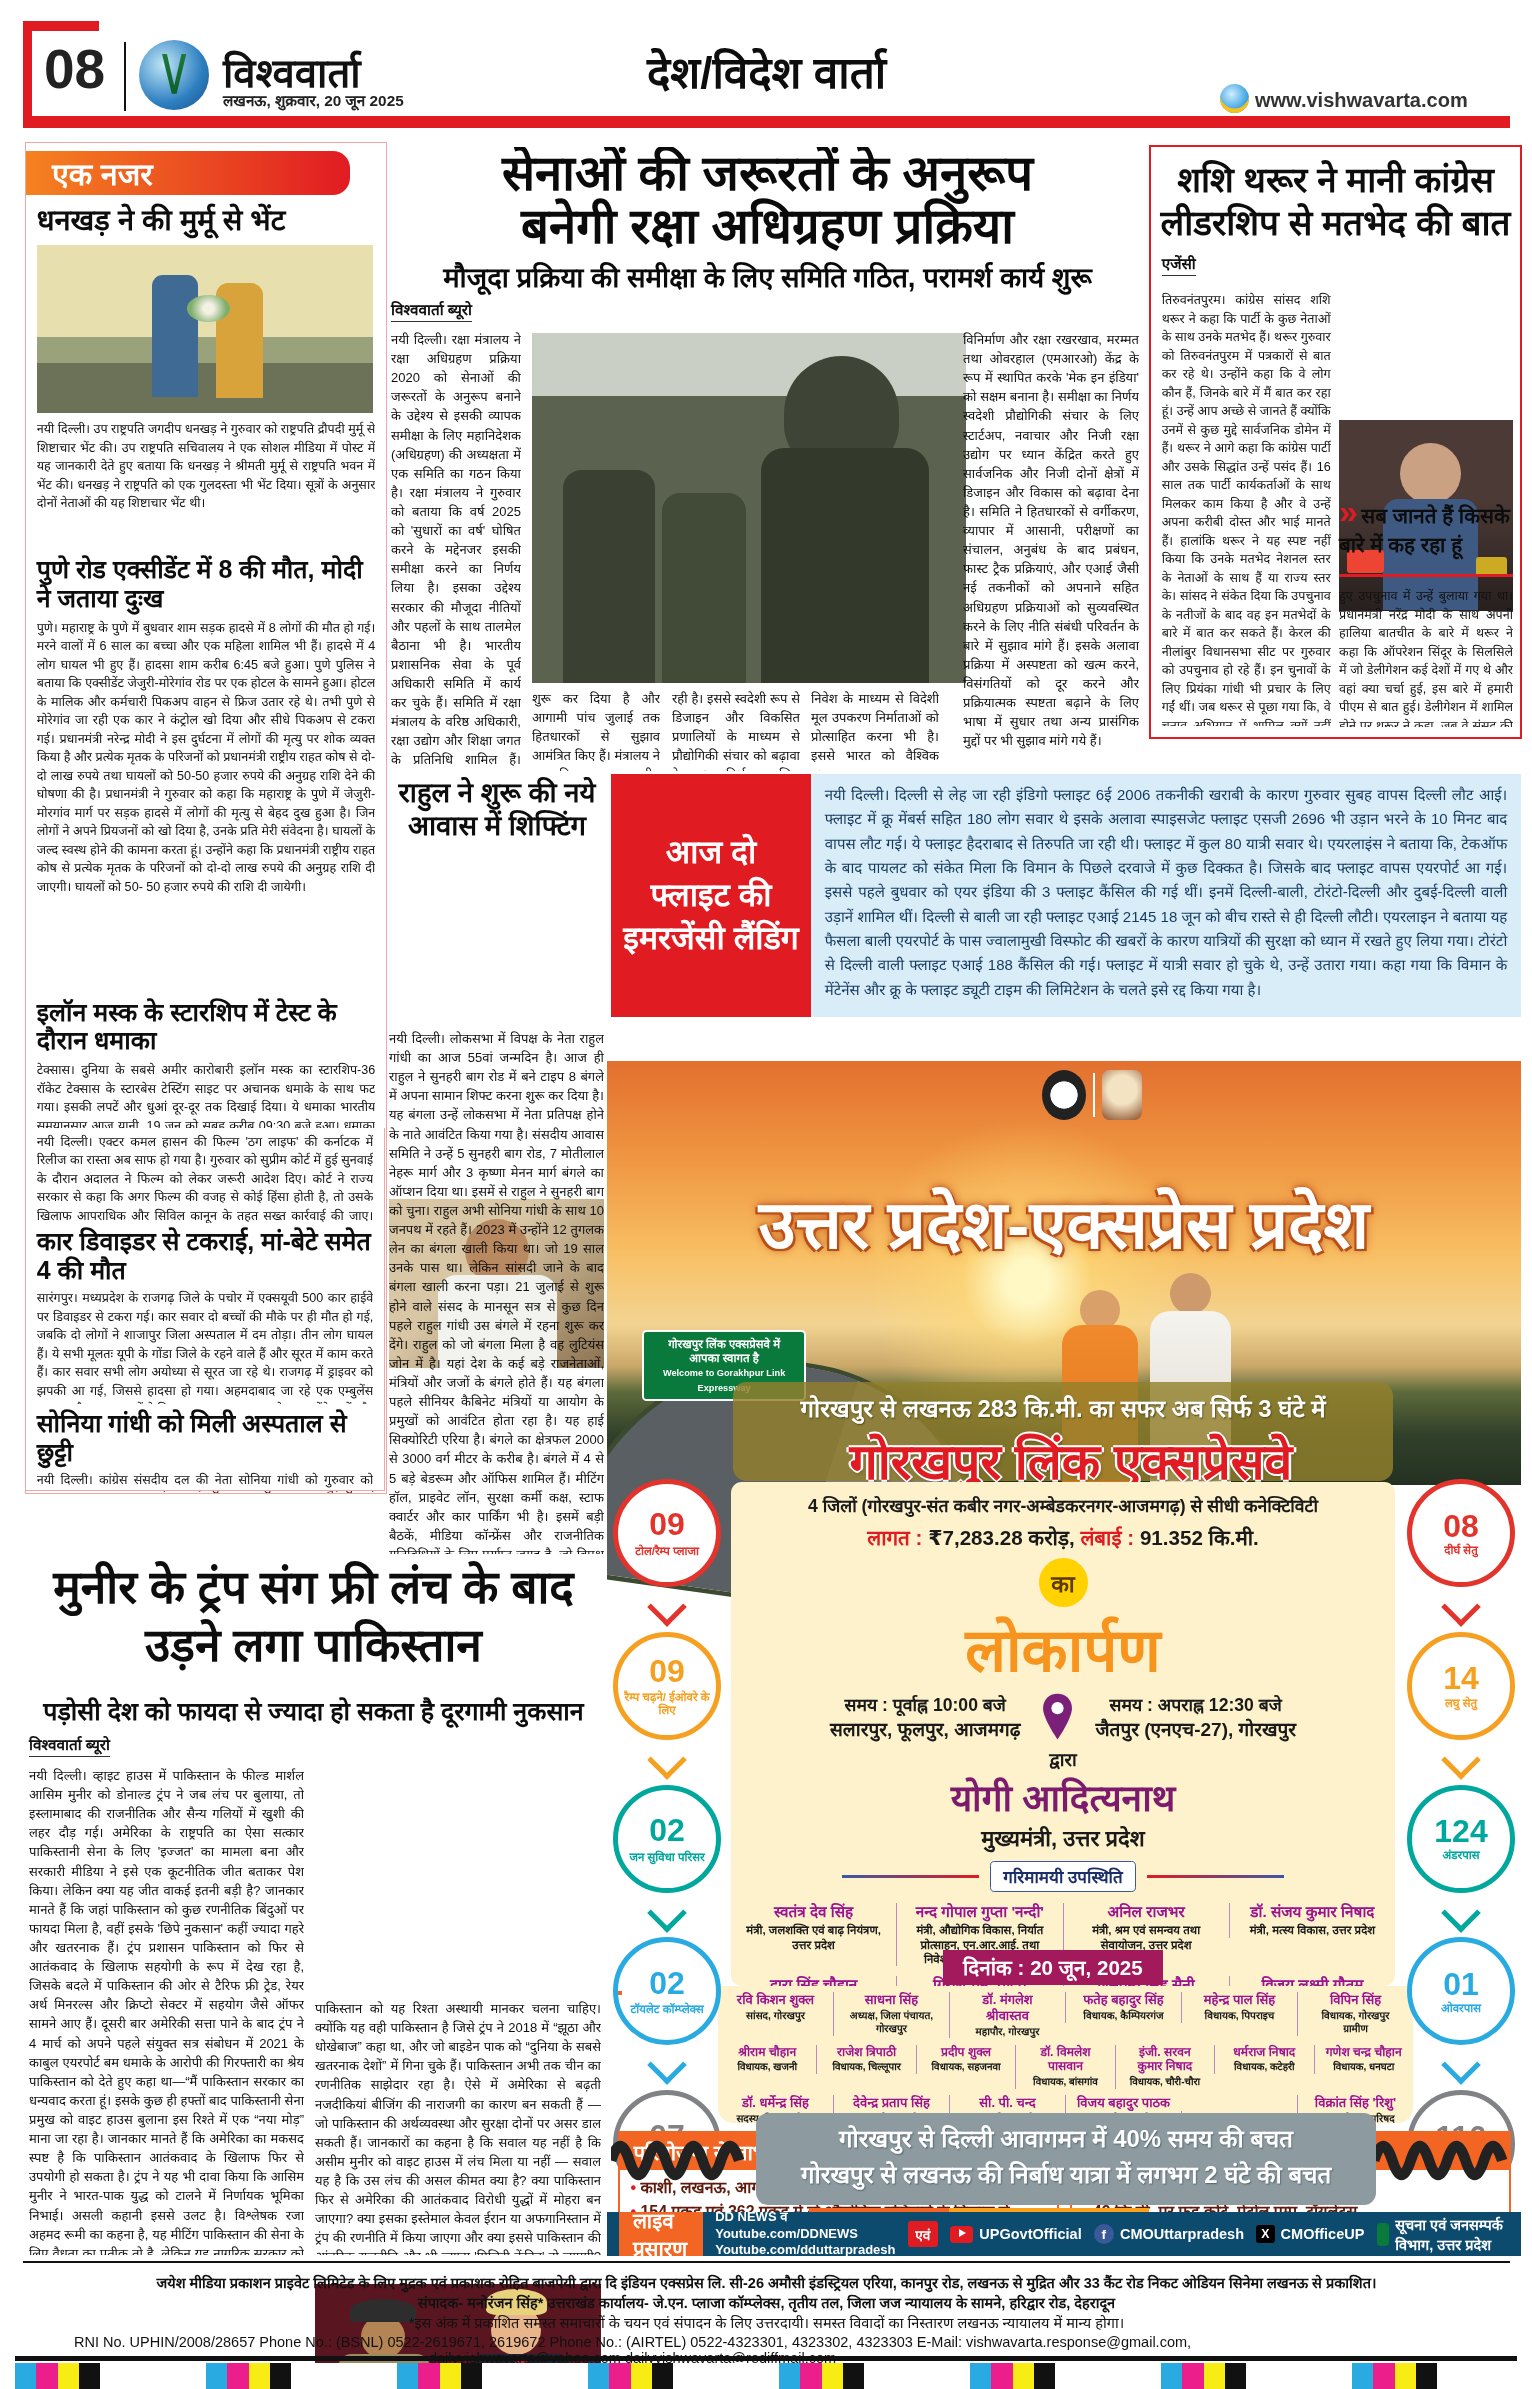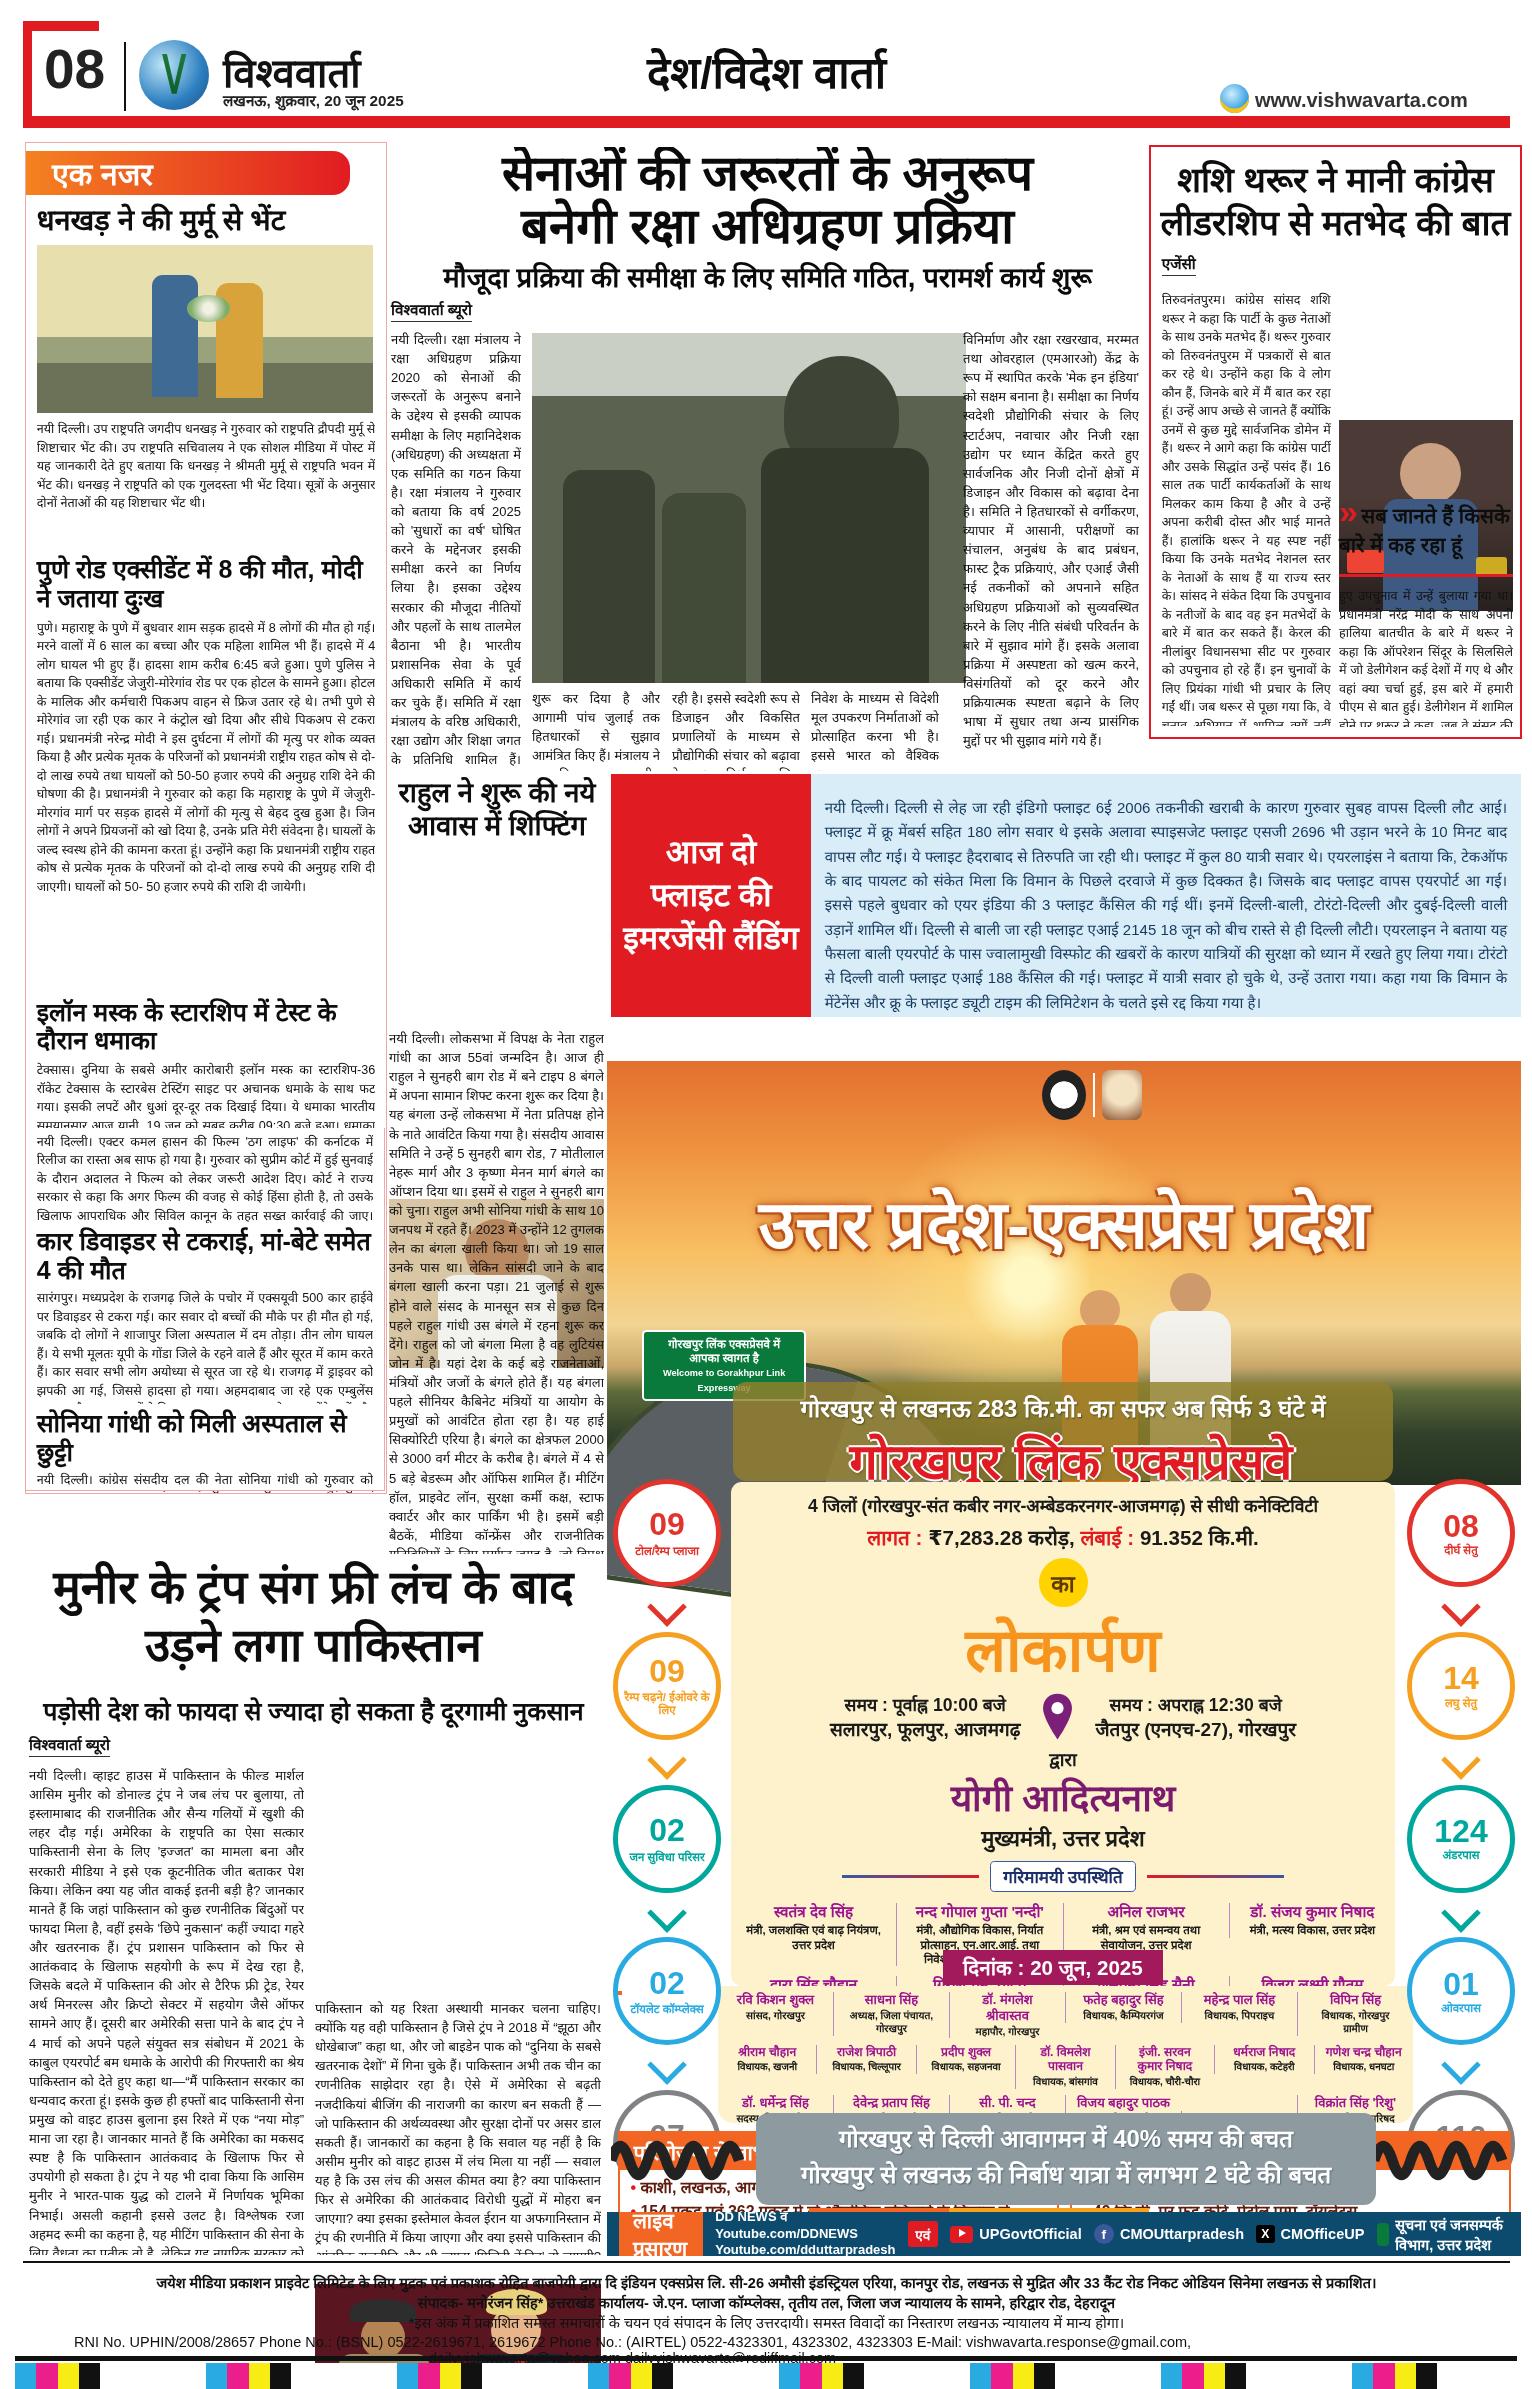--- a/index.html
+++ b/index.html
@@ -1,19 +1,19 @@
 <!DOCTYPE html>
 <html style="font-size:12.2px"><head>
 <meta charset="utf-8">
 <style>
   html,body{margin:0;padding:0;background:#fff;}
   body{font-family:"Liberation Sans","DejaVu Sans",sans-serif;}
   #page{position:relative;width:1533px;height:2389px;background:#fff;overflow:hidden;}
   .abs{position:absolute;}
-  .just{text-align:justify;margin-top:13px;}
+  .just{text-align:justify;}
   .ctr{text-align:center;}
   .clip{overflow:hidden;}
   .body-txt{font-size:12.6px;line-height:1.47;color:#111;text-align:justify;}
   .headline{color:#0d0d0d;font-weight:bold;}
   .subhead{font-weight:bold;color:#0d0d0d;}
   .byline{font-weight:bold;color:#111;border-bottom:1.5px solid #333;display:inline-block;padding-bottom:2.3px;}
   
   .red{background:#e11b22;}
   .pgno{font-size:55px;font-weight:bold;color:#222;}
   .paper-name{font-size:40px;font-weight:bold;color:#111;}

